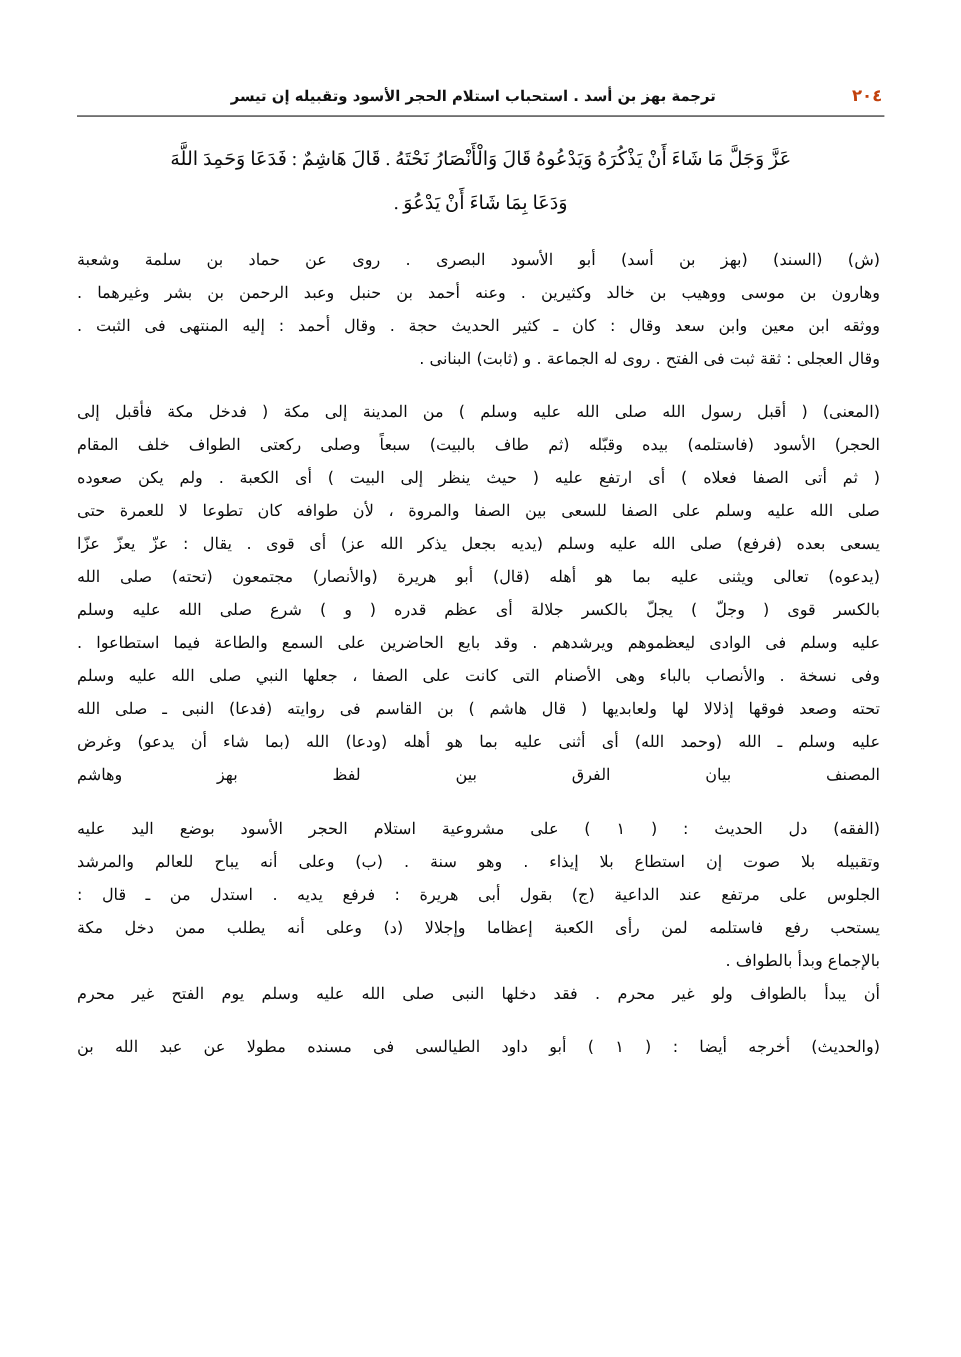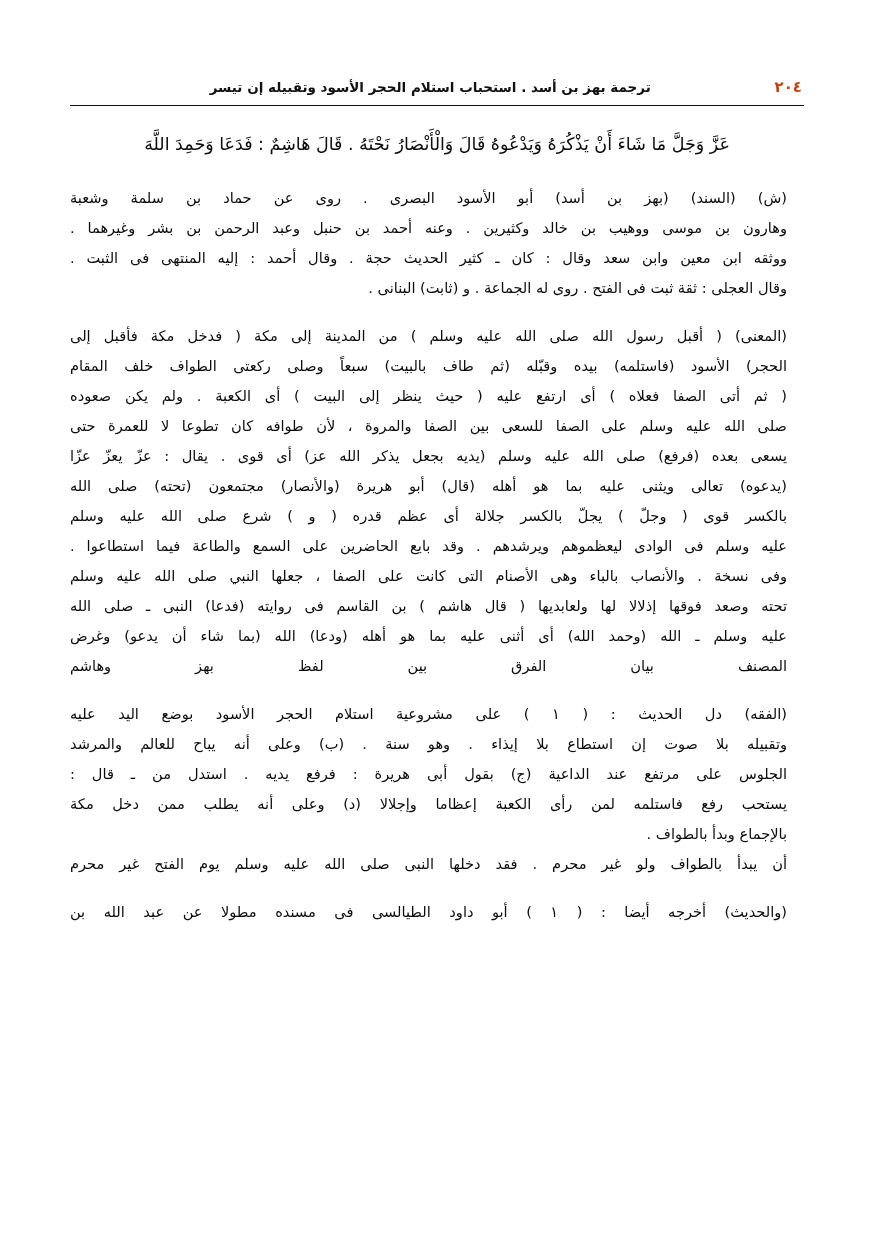--- a/index.html
+++ b/index.html
@@ -55,31 +55,32 @@
   .content {
     margin-top: 20px;
   }
   .verse-block {
     font-size: 17.5px;
     line-height: 2.15;
     text-align: justify;
     text-align-last: center;
     letter-spacing: 0.2px;
     margin: 6px 20px 0 20px;
+    font-family: Liberation Serif, serif;
   }
   .verse-block .line2 {
     text-align: center;
     display: block;
     margin-top: 2px;
   }
   p.para {
     font-size: 14.6px;
     line-height: 1.92;
     text-align: justify;
-    margin: 0 17px 2px 0;
+    margin: 0 4px 2px 0;
     text-indent: 0;
   }
   .block {
     margin-top: 20px;
   }
   .indent-first {
     text-indent: 46px;
   }
   .lastline-right {
     text-align: right;
@@ -99,20 +100,21 @@
   <div class="header">
     <div class="page-number">٢٠٤</div>
     <div class="running-title">ترجمة بهز بن أسد . استحباب استلام الحجر الأسود وتقبيله إن تيسر</div>
   </div>
   <div class="rule"></div>
 
   <div class="content">
 
     <div class="verse-block">
       <span>عَزَّ وَجَلَّ مَا شَاءَ أَنْ يَذْكُرَهُ وَيَدْعُوهُ قَالَ وَالْأَنْصَارُ نَحْتَهُ . قَالَ هَاشِمٌ : فَدَعَا وَحَمِدَ اللَّهَ</span>
+      <span class="line2">وَدَعَا بِمَا شَاءَ أَنْ يَدْعُوَ .</span>
     </div>
 
     <div class="block">
       <p class="para just-all indent-first">(ش) (السند) (بهز بن أسد) أبو الأسود البصرى . روى عن حماد بن سلمة وشعبة</p>
       <p class="para just-all">وهارون بن موسى ووهيب بن خالد وكثيرين . وعنه أحمد بن حنبل وعبد الرحمن بن بشر وغيرهما .</p>
       <p class="para just-all">ووثقه ابن معين وابن سعد وقال : كان ـ كثير الحديث حجة . وقال أحمد : إليه المنتهى فى الثبت .</p>
       <p class="para lastline-right">وقال العجلى : ثقة ثبت فى الفتح . روى له الجماعة . و (ثابت) البنانى .</p>
     </div>
 
     <div class="block">

